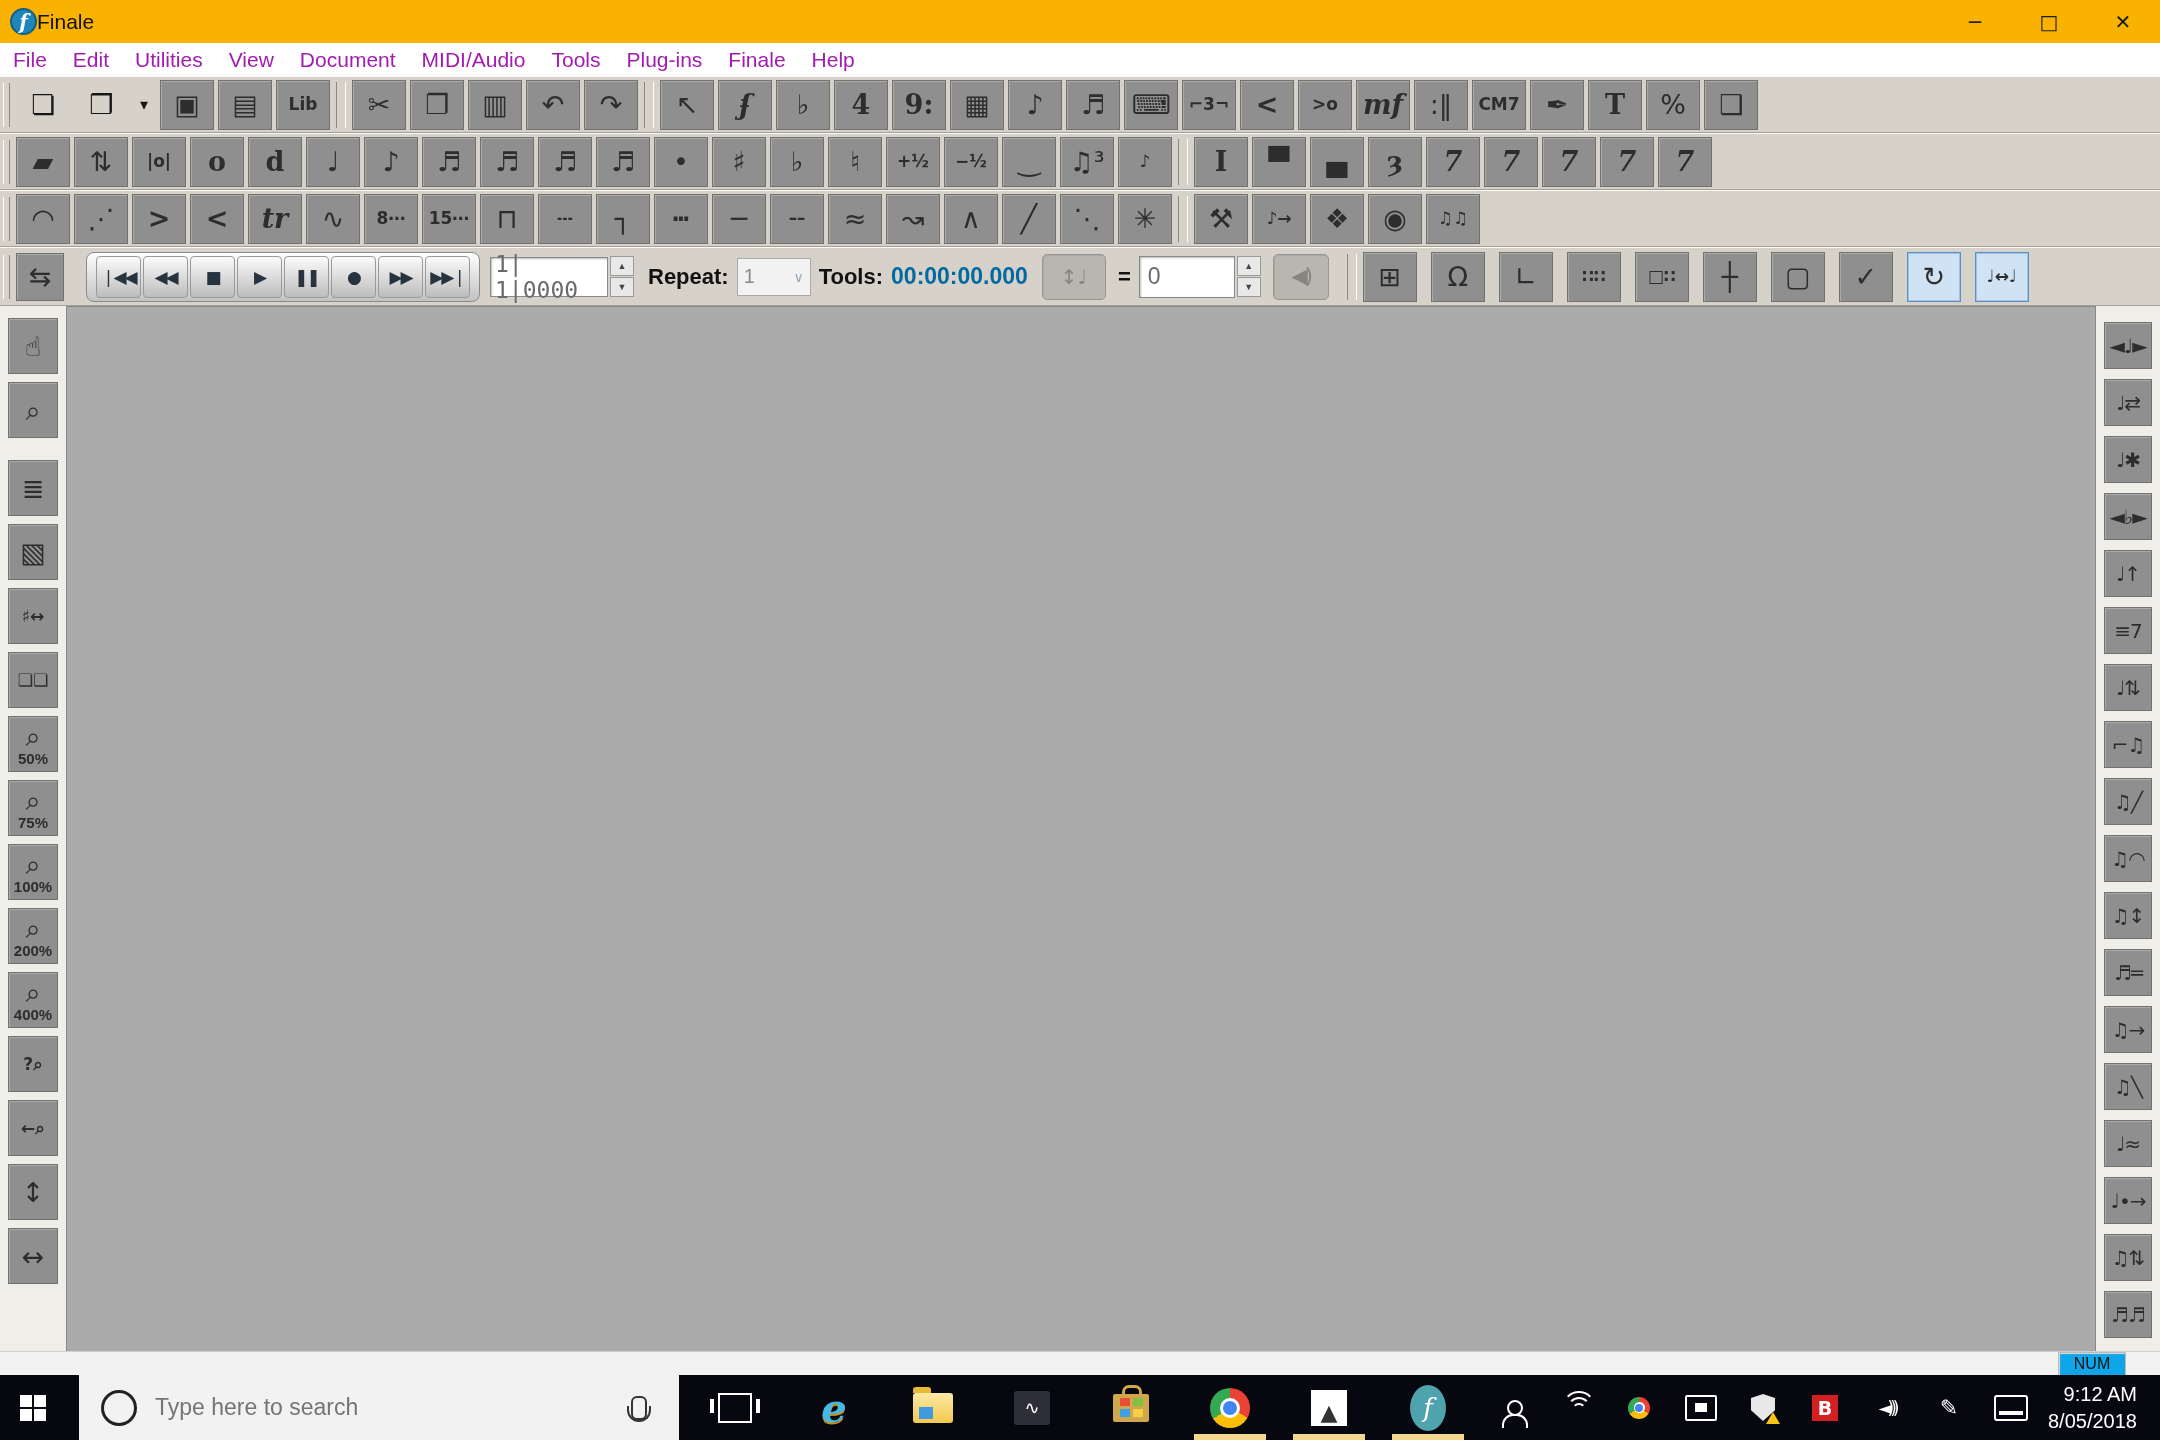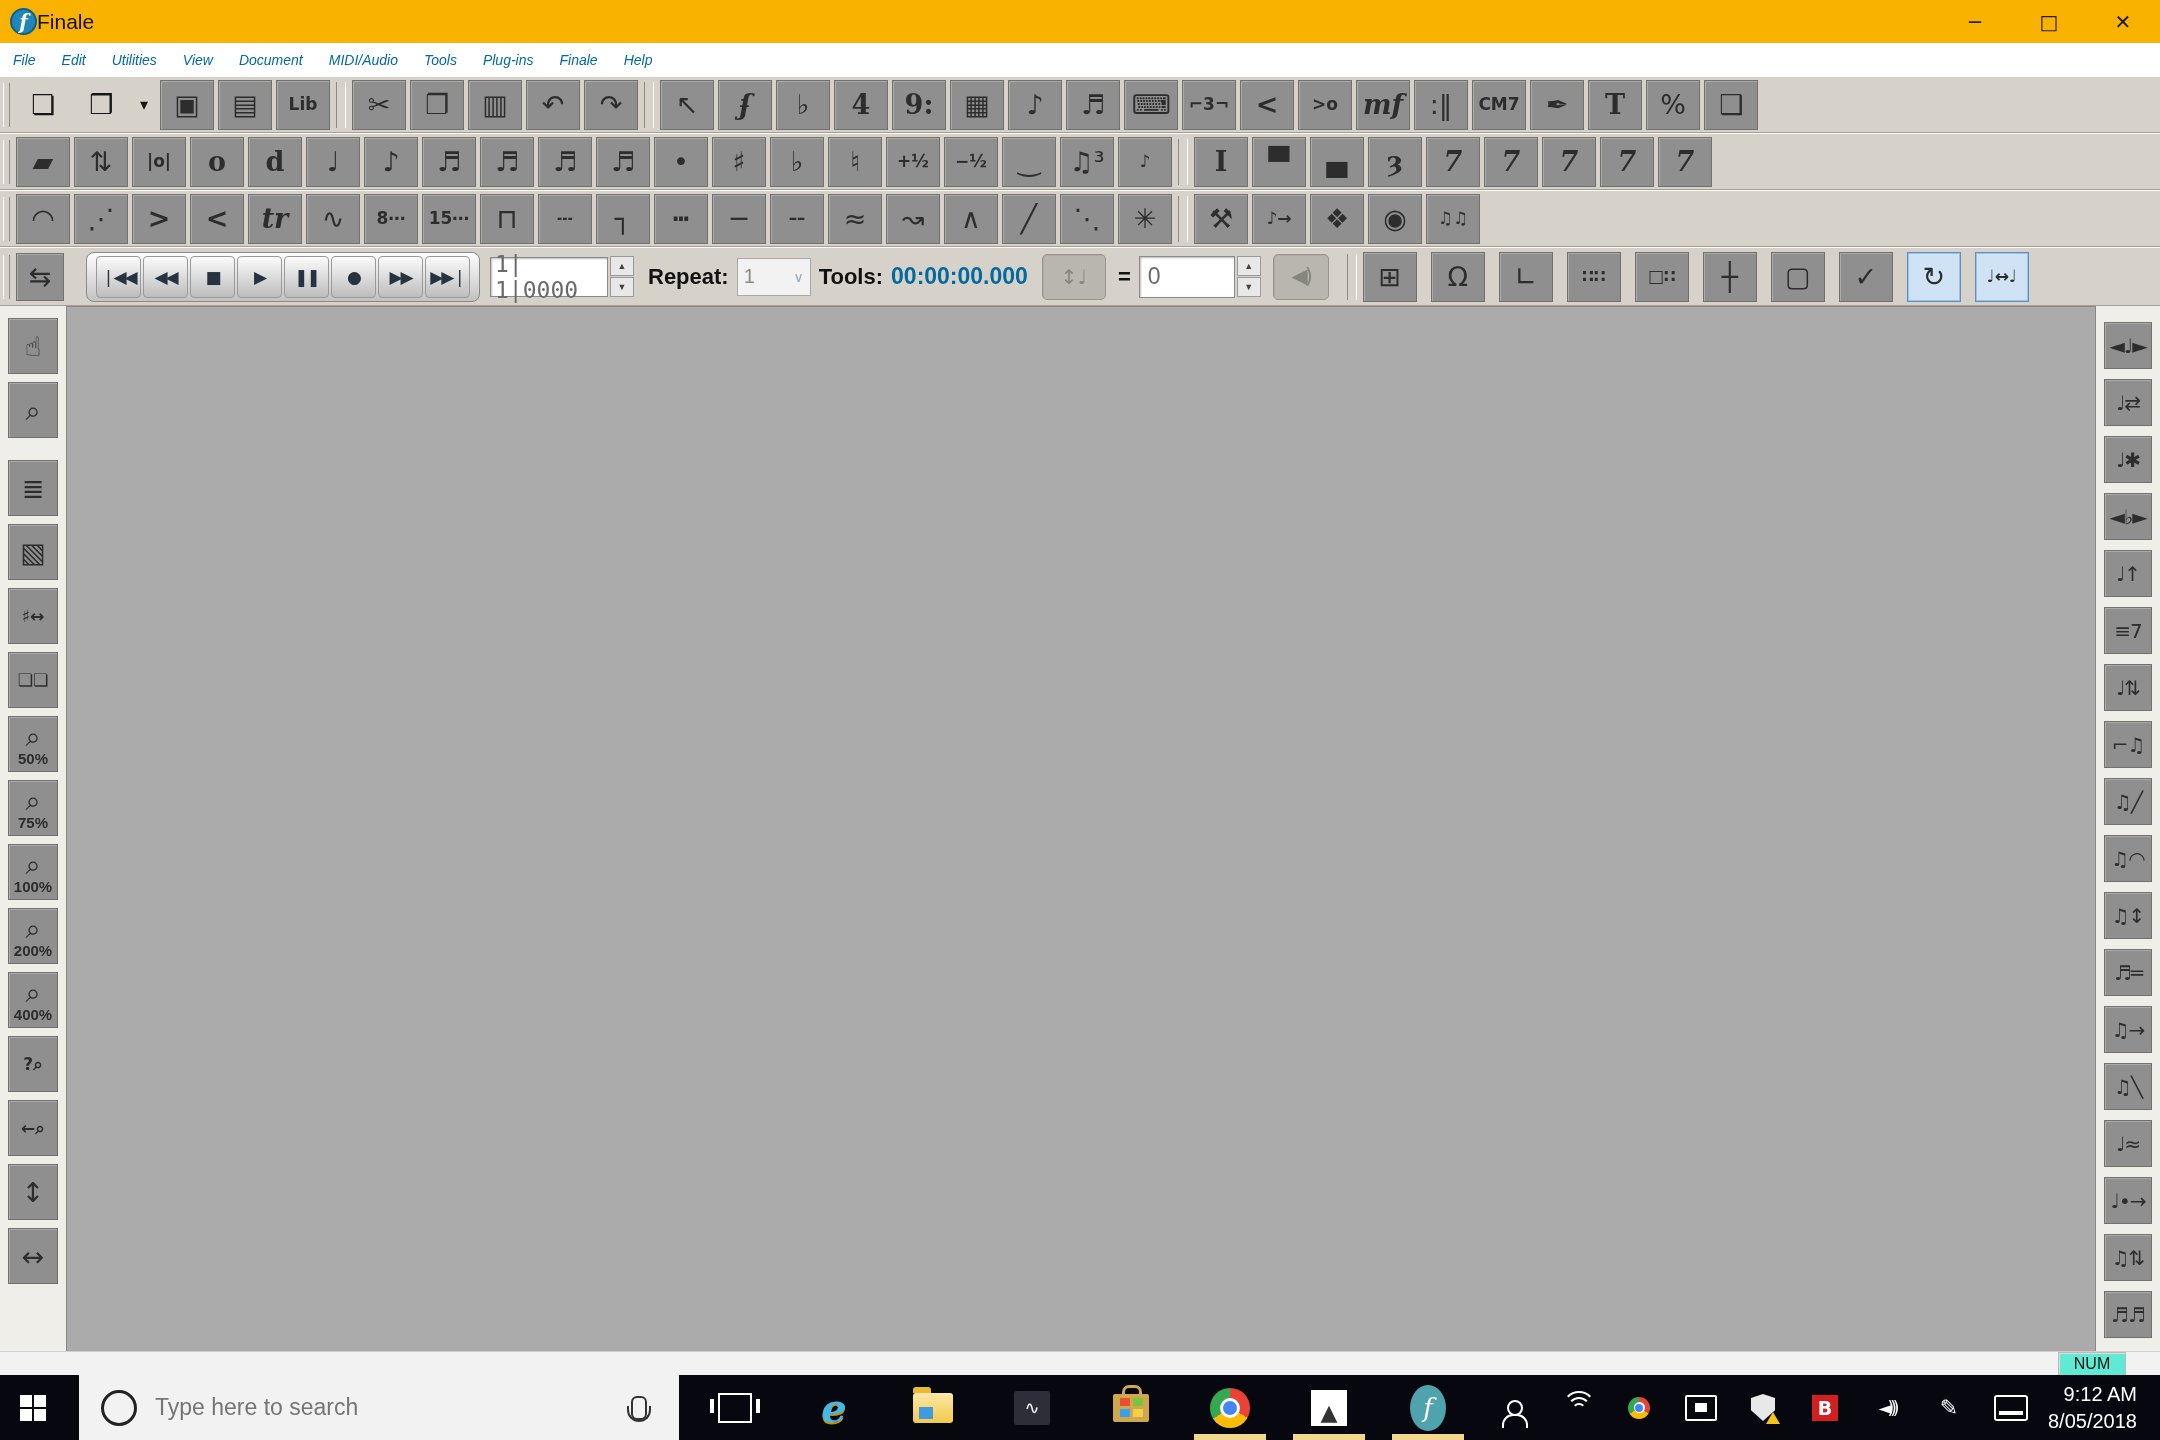--- a/index.html
+++ b/index.html
@@ -14,21 +14,21 @@
             font-family:"DejaVu Serif",serif;font-style:italic;font-weight:bold;font-size:20px;
             border:2px solid #0e5f8a;box-sizing:border-box;}
   #win-title{font-size:21px;color:#111;}
   #win-controls{margin-left:auto;display:flex;height:100%;}
   .win-ctl{width:74px;height:100%;display:flex;align-items:center;justify-content:center;
            font-size:20px;color:#1a1a1a;font-family:"DejaVu Sans",sans-serif;}
 
   
   #menubar{position:absolute;left:0;top:43px;width:2160px;height:33px;background:#fff;
            display:flex;align-items:center;border-bottom:1px solid #e2e2e2;}
-  .menu-item{padding:0 13px;font-size:14px;color:#0369a1;font-style:italic;}
+  .menu-item{padding:0 13px;font-size:21px;color:#a21caf;}
 
   
   .toolbar-row{position:absolute;left:0;width:2160px;height:57px;background:#d6d2ca;
                border-top:1px solid #fbfaf8;border-bottom:1px solid #a49f96;
                display:flex;align-items:center;box-sizing:border-box;}
   #tb1{top:76px;} #tb2{top:133px;} #tb3{top:190px;} #tbplay{top:247px;height:59px;}
   .grip{width:5px;height:44px;margin:0 6px 0 3px;border-left:1px solid #fff;
         border-right:1px solid #8d897f;}
   .tbtn{width:54px;height:50px;margin-right:4px;background:#8f8f8f;border:1px solid #72716c;
         box-shadow:inset 1px 1px 0 #aaa;box-sizing:border-box;flex:none;
@@ -78,21 +78,21 @@
           display:flex;flex-direction:column;align-items:center;padding-top:12px;box-sizing:border-box;}
   #left-palette .tbtn{width:50px;height:56px;margin:0 0 8px 0;}
   #left-palette .psep{height:14px;}
   #right-palette{position:absolute;right:0;top:306px;width:64px;height:1046px;background:#f0eee9;
           display:flex;flex-direction:column;align-items:center;padding-top:16px;box-sizing:border-box;}
   #right-palette .tbtn{width:48px;height:47px;margin:0 0 10px 0;font-size:20px;letter-spacing:-1px;}
 
   
   #statusbar{position:absolute;left:0;bottom:65px;width:2160px;height:23px;background:#f2f2f2;
           border-top:1px solid #d0d0d0;}
-  #num-indicator{position:absolute;right:34px;top:0;width:66px;height:22px;background:#5eead4;
+  #num-indicator{position:absolute;right:34px;top:0;width:66px;height:22px;background:#0ea5e9;
           border:1px solid #bbb;box-shadow:inset 1px 1px 1px #ddd;font-size:16px;color:#111;
           display:flex;align-items:center;justify-content:center;}
 
   
   #taskbar{position:absolute;left:0;bottom:0;width:2160px;height:65px;background:#07070f;
            display:flex;align-items:center;gap:13px;}
   #start-btn{width:66px;height:65px;display:flex;align-items:center;justify-content:center;}
   #start-logo{display:grid;grid-template-columns:12px 12px;grid-template-rows:12px 12px;gap:2px;}
   #start-logo span{background:#fff;display:block;}
   #search-box{width:600px;height:65px;background:#f2f2f2;display:flex;align-items:center;flex:none;}

